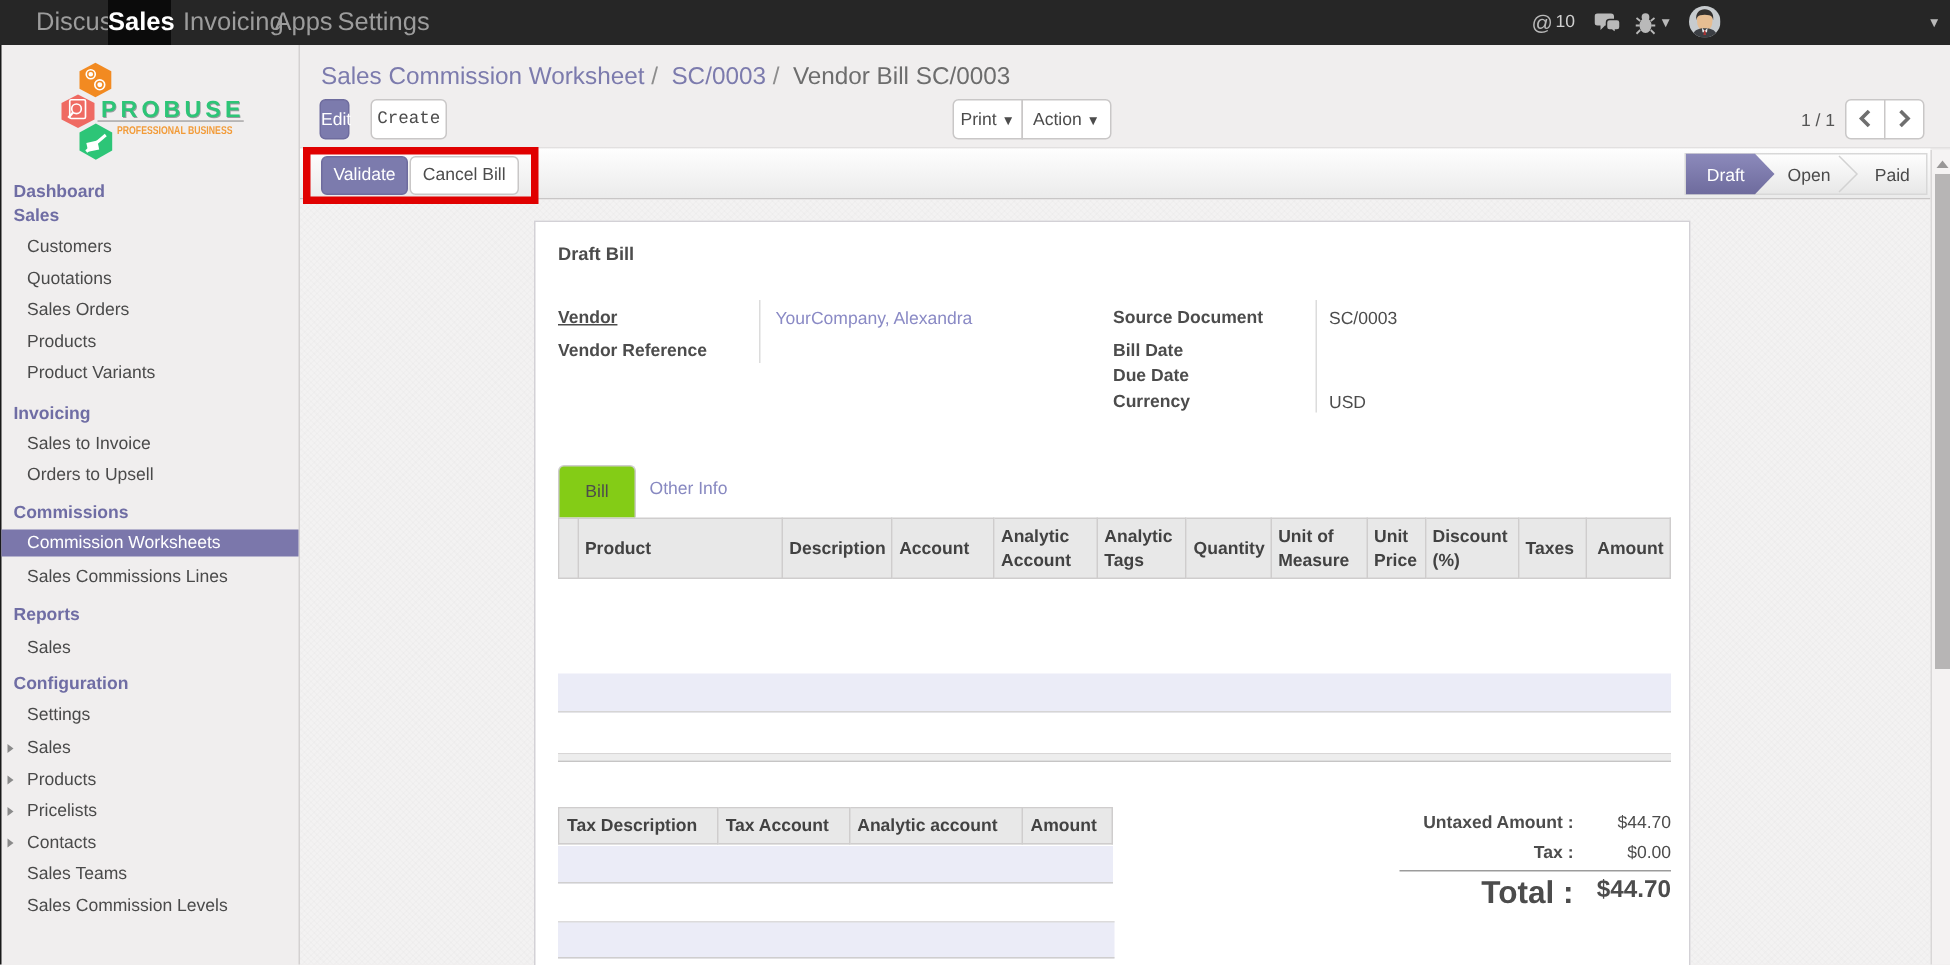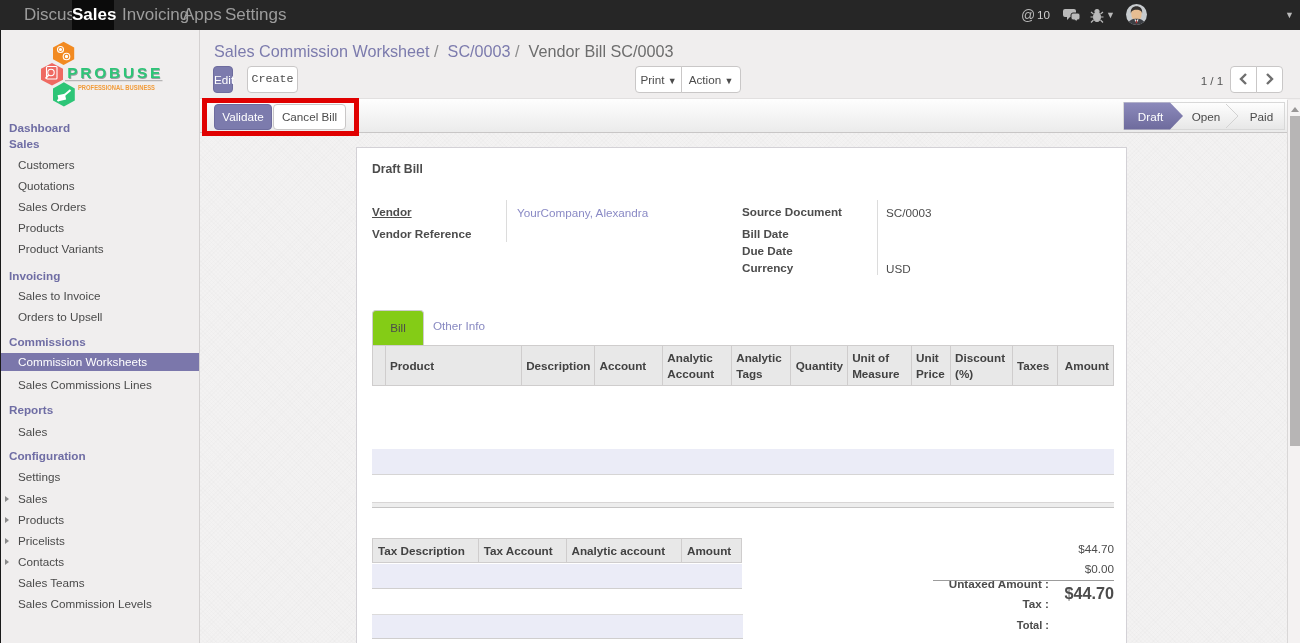--- a/index.html
+++ b/index.html
@@ -54,21 +54,21 @@
 #linestable th { background:#e8e8e8; border:1px solid #cfcdcd; font-size:11.7px; color:#424242; font-weight:bold; text-align:left; padding:3px 4px; line-height:16px; vertical-align:middle; }
 #linestable td { padding:5px 4px 1px; line-height:16px; vertical-align:middle; background:#ebecf7; border-left:1px solid #ebecf7; border-bottom:1px solid #c9c8c8; }
 #linestable .num { text-align:right; padding-right:2px; }
 
 .lavrow { position:absolute; background:#ebecf7; }
 .hline { position:absolute; height:1px; background:#d8d6d6; }
 
 #taxtable { position:absolute; left:372px; top:538px; width:370px; font-size:11.7px; }
 #taxtable th { background:#e8e8e8; border:1px solid #cfcdcd; font-size:11.7px; color:#424242; font-weight:bold; text-align:left; padding:3px 5px; line-height:16px; height:24px; }
 
-.tot-lbl { position:absolute; font-size:11.7px; font-weight:bold; color:#4c4c4c; text-align:right;margin-top:35px; }
+.tot-lbl { position:absolute; font-size:11.7px; font-weight:bold; color:#4c4c4c; text-align:right; }
 .tot-val { position:absolute; font-size:11.7px; color:#4c4c4c; text-align:right; }
 
 
 #statw { position:absolute; left:1110px; top:102px; }
 
 
 #sbar { position:absolute; left:1287px; top:100px; width:13px; height:543px; background:#f4f2f2; border-left:1px solid #d9d7d7; }
 #sbar .btnup { position:absolute; left:0; top:0; width:13px; height:15px; background:#f5f3f3; }
 #sbar .thumb { position:absolute; left:2px; top:16px; width:11px; height:330px; background:#b7b5b5; }
 </style>
@@ -293,20 +293,20 @@
 </tbody>
   </table>
 <div class="lavrow" style="left:372px; top:564px; width:370px; height:25px; border-bottom:1px solid #d0cfcf;"></div>
 <div class="lavrow" style="left:372px; top:614px; width:371px; height:25px; border-top:1px solid #dcdbdb; border-bottom:1px solid #cfcece;"></div>
 
 <div class="tot-lbl" style="left:889px; top:542px; width:160px;">Untaxed Amount :</div>
 <div class="tot-val" style="left:1034px; top:542px; width:80px;">$44.70</div>
 <div class="tot-lbl" style="left:889px; top:562px; width:160px;">Tax :</div>
 <div class="tot-val" style="left:1034px; top:562px; width:80px;">$0.00</div>
 <div class="hline" style="left:933px; top:580px; width:181px; background:#9c9c9c;"></div>
-<div class="tot-lbl" style="left:889px; top:584px; width:160px; font-size:11px;">Total :</div>
+<div class="tot-lbl" style="left:889px; top:584px; width:160px; font-size:21px;">Total :</div>
 <div class="tot-val" style="left:1034px; top:584px; width:80px; font-size:16.2px; font-weight:bold;">$44.70</div>
 
 <div id="sbar">
   <div class="btnup"></div>
   <div style="position:absolute; left:3px; top:7px; width:0; height:0; border-bottom:5px solid #999797; border-left:4.5px solid transparent; border-right:4.5px solid transparent;"></div>
   <div class="thumb"></div>
 </div>
 
 </body></html>

